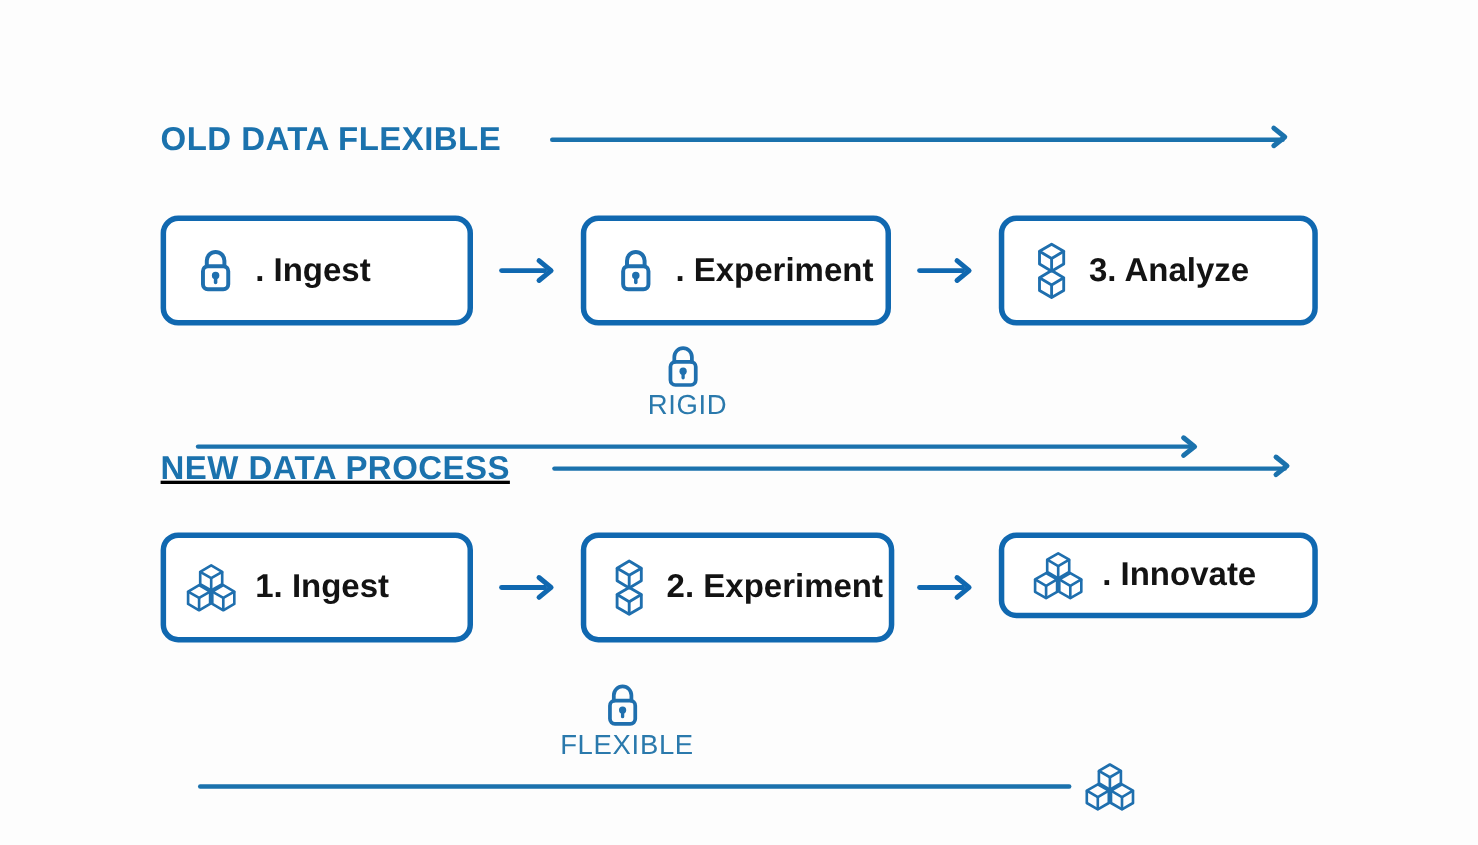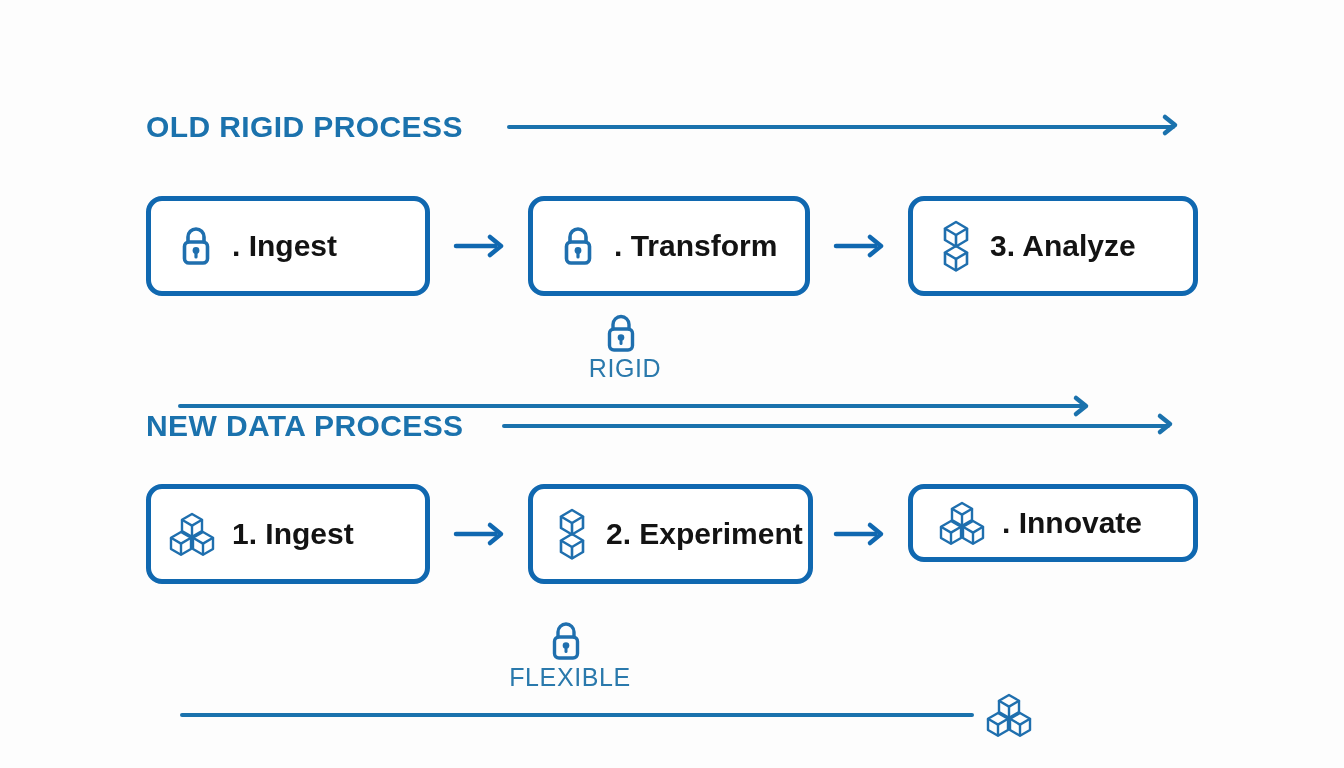--- a/index.html
+++ b/index.html
@@ -135,21 +135,21 @@
     display: flex;
     align-items: center;
   }
 </style>
 </head>
 <body>
 
 <div class="canvas">
 
   <div class="section-head" style="left:146px; top:105px;">
-    <div class="section-title">OLD RIGID PROCESS</div>
+    <div class="section-title">OLD DATA FLEXIBLE</div>
     <div class="head-rule" style="margin-left:44px; width:674px;">
       <div class="line" style="width:668px;"></div>
       <span class="arrow-head">
         <svg width="26" height="26" viewBox="0 0 26 26">
           <polyline points="8,5 18,13 8,21" fill="none" stroke="#1b72ad" stroke-width="4.5" stroke-linecap="round" stroke-linejoin="round"></polyline>
         </svg>
       </span>
     </div>
   </div>
 
@@ -177,21 +177,21 @@
   <div class="box" style="left:528px; top:196px; width:282px; height:100px;">
     <div class="box-inner">
       <span class="box-icon">
         <svg width="38" height="44" viewBox="0 0 38 44">
           <path d="M11 18 V13 a8 8 0 0 1 16 0 V18" fill="none" stroke="#1f6fae" stroke-width="3.6" stroke-linecap="round"></path>
           <rect x="7.5" y="18" width="23" height="21" rx="4.5" fill="none" stroke="#1f6fae" stroke-width="3.6"></rect>
           <circle cx="19" cy="26.5" r="3.4" fill="#1f6fae"></circle>
           <rect x="17.4" y="27.5" width="3.2" height="7" rx="1.6" fill="#1f6fae"></rect>
         </svg>
       </span>
-      <span class="box-label">. Transform</span>
+      <span class="box-label">. Experiment</span>
     </div>
   </div>
 
   <div class="connector" style="left:832px; top:221px; width:60px; height:50px;">
     <svg width="58" height="30" viewBox="0 0 58 30">
       <line x1="3" y1="15" x2="42" y2="15" stroke="#1068b0" stroke-width="4.5" stroke-linecap="round"></line>
       <polyline points="37,6 48,15 37,24" fill="none" stroke="#1068b0" stroke-width="4.5" stroke-linecap="round" stroke-linejoin="round"></polyline>
     </svg>
   </div>
 
@@ -226,21 +226,21 @@
     <div class="tag-rule" style="margin-left:28px; width:914px;">
       <div class="line" style="width:908px;"></div>
       <span class="tag-end-icon" style="right:-2px;">
         <svg width="26" height="26" viewBox="0 0 26 26">
           <polyline points="8,5 18,13 8,21" fill="none" stroke="#1b72ad" stroke-width="4.5" stroke-linecap="round" stroke-linejoin="round"></polyline>
         </svg>
       </span>
     </div>
   </div>
 
-  <div class="section-head" style="left:146px; top:404px;">
+  <div class="section-head" style="left:146px; top:404px;text-decoration:underline;">
     <div class="section-title">NEW DATA PROCESS</div>
     <div class="head-rule" style="margin-left:38px; width:674px;">
       <div class="line" style="width:668px;"></div>
       <span class="arrow-head">
         <svg width="26" height="26" viewBox="0 0 26 26">
           <polyline points="8,5 18,13 8,21" fill="none" stroke="#1b72ad" stroke-width="4.5" stroke-linecap="round" stroke-linejoin="round"></polyline>
         </svg>
       </span>
     </div>
   </div>

